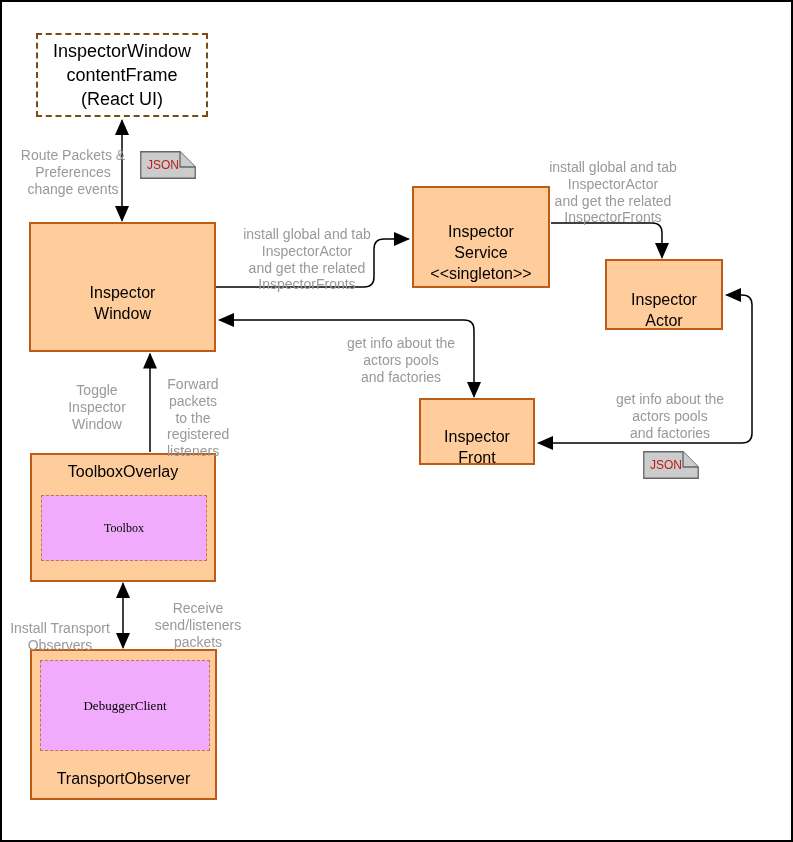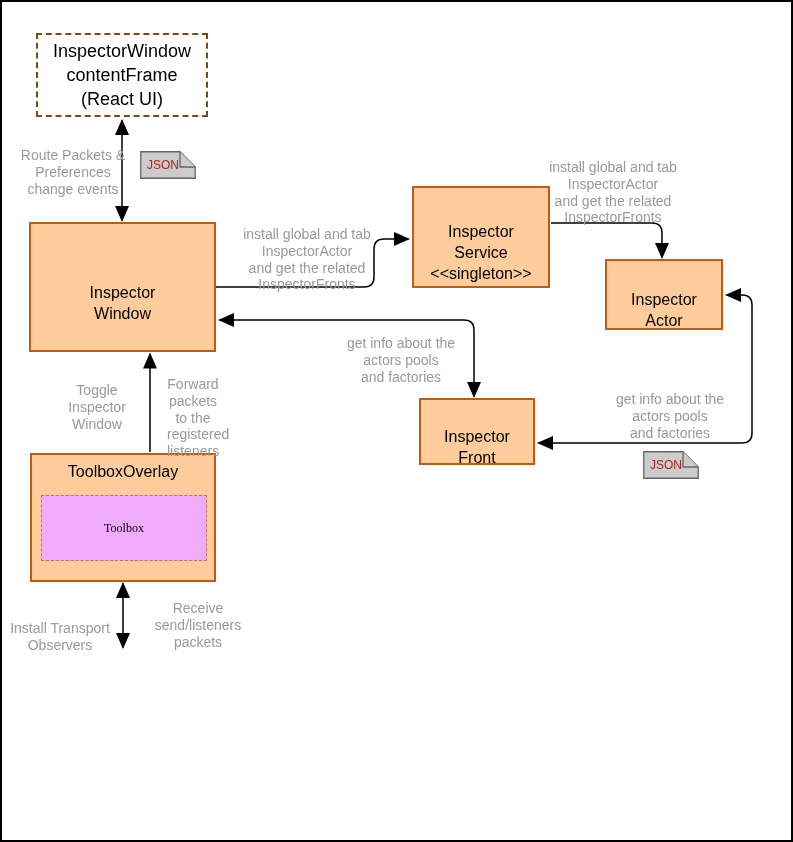--- a/index.html
+++ b/index.html
@@ -109,20 +109,26 @@
 Front</span>
   </div>
 
   <div class="node" style="left:28px; top:451px; width:186px; height:129px;">
     <div class="node-title" style="top:8px;">ToolboxOverlay</div>
     <div class="inner-node" style="left:9px; top:40px; width:166px; height:66px;">
       <span style="font-size:12px;">Toolbox</span>
     </div>
   </div>
 
+  <div class="node" style="left:28px; top:647px; width:187px; height:151px;">
+    <div class="inner-node" style="left:8px; top:9px; width:170px; height:91px;">
+      <span style="font-size:13px;">DebuggerClient</span>
+    </div>
+    <div class="node-title" style="bottom:10px;">TransportObserver</div>
+  </div>
 
   <div class="json-note" style="left:138px; top:149px;">
     <svg width="56" height="28" viewBox="0 0 56 28">
       <path d="M0.75,0.75 L40,0.75 L55.25,16 L55.25,27.25 L0.75,27.25 Z" fill="#CCCCCC" stroke="#666666" stroke-width="1.3"></path>
       <path d="M40,0.75 L40,16 L55.25,16" fill="#CCCCCC" stroke="#666666" stroke-width="1.3" stroke-linejoin="round"></path>
     </svg>
     <span class="ntext">JSON</span>
   </div>
 
   <div class="json-note" style="left:641px; top:449px;">

